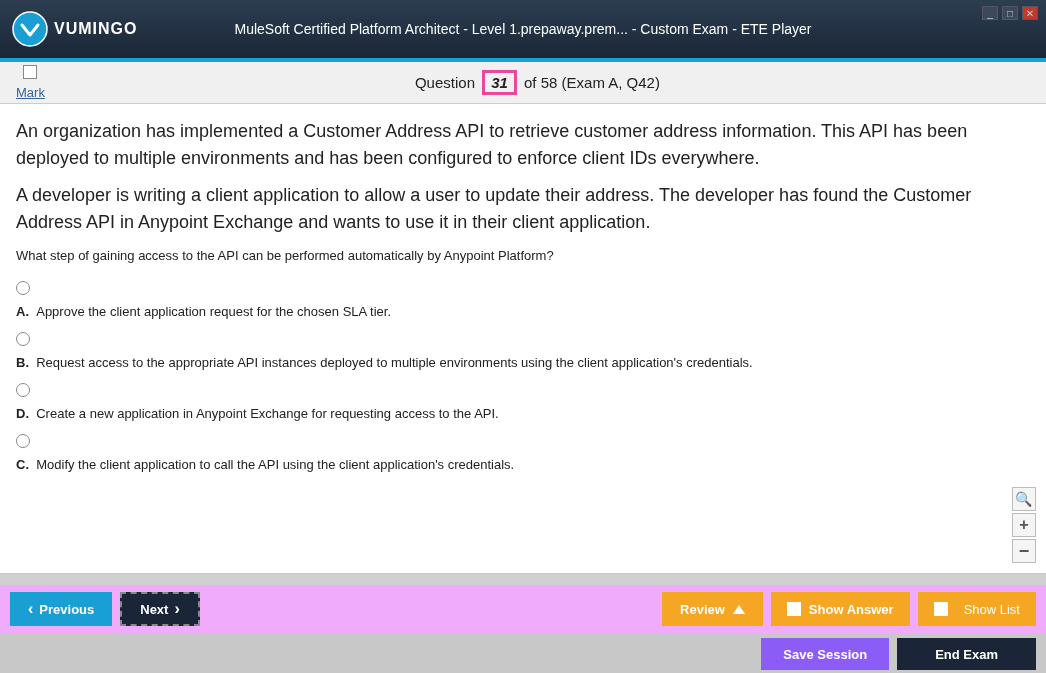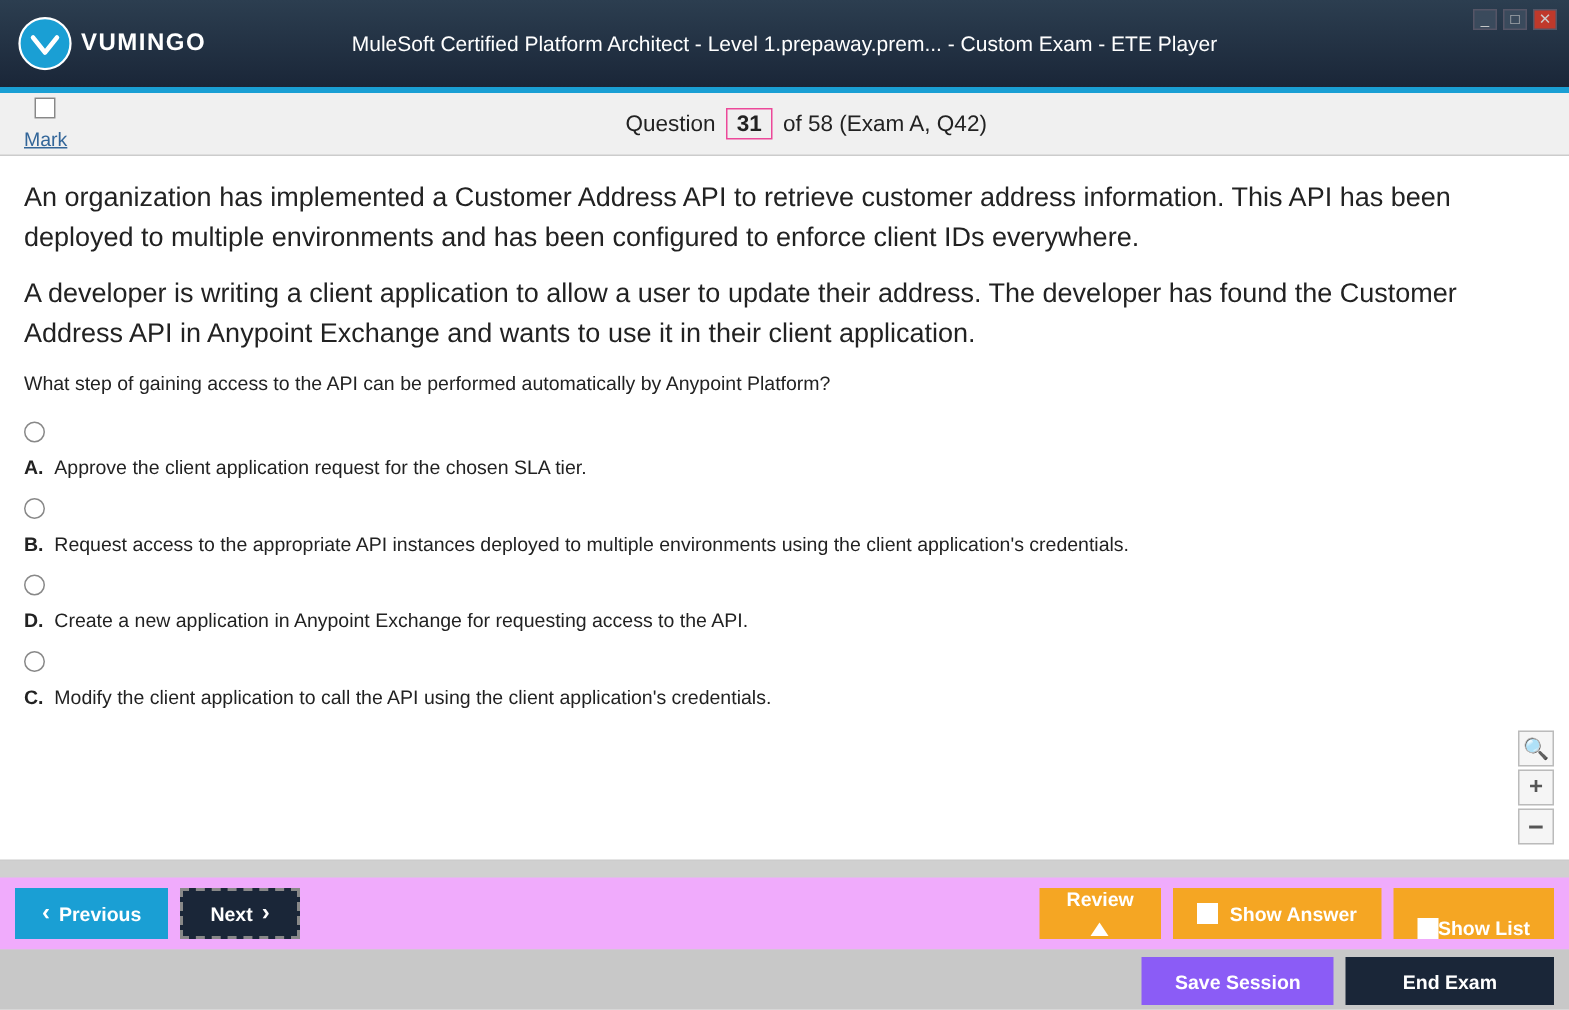--- a/index.html
+++ b/index.html
@@ -86,24 +86,25 @@
     }
     .question-info {
       flex: 1;
       text-align: center;
       font-size: 15px;
       color: #222;
       font-weight: normal;
     }
     .question-num {
       display: inline-block;
-      border: 1px solid #ec4899;
+      border: 3px solid #ec4899;
       padding: 1px 6px;
       font-weight: bold;
       margin: 0 3px;
+      font-style: italic;
     }
 
     
     .content-area {
       background: white;
       flex: 1;
       padding: 14px 16px 10px 16px;
       overflow-y: auto;
       height: 470px;
       position: relative;
@@ -205,21 +206,20 @@
       padding: 0 18px;
       background: #f5a623;
       color: white;
       border: none;
       cursor: pointer;
       font-size: 13px;
       font-weight: bold;
       display: flex;
       align-items: center;
       gap: 8px;
-      flex-direction: column;
     }
     .btn-show-answer {
       height: 34px;
       padding: 0 16px;
       background: #f5a623;
       color: white;
       border: none;
       cursor: pointer;
       font-size: 13px;
       font-weight: bold;
@@ -228,24 +228,24 @@
       gap: 8px;
     }
     .btn-show-list {
       height: 34px;
       padding: 0 16px;
       background: #f5a623;
       color: white;
       border: none;
       cursor: pointer;
       font-size: 13px;
-      font-weight: bold;
-      display: flex;
-      align-items: flex-end;
-      gap: 0;
+      font-weight: normal;
+      display: flex;
+      align-items: center;
+      gap: 16px;
     }
     .btn-square-icon {
       width: 14px;
       height: 14px;
       background: white;
       display: inline-block;
       flex-shrink: 0;
     }
     .triangle-up {
       width: 0;

